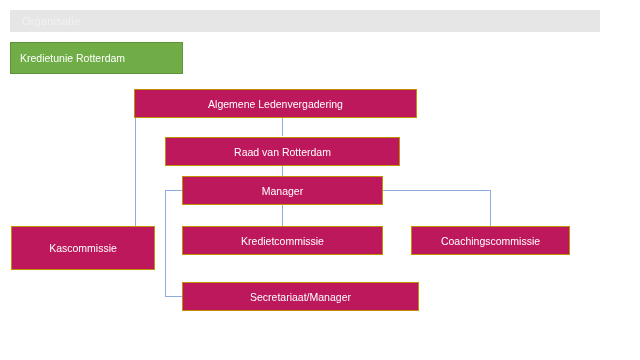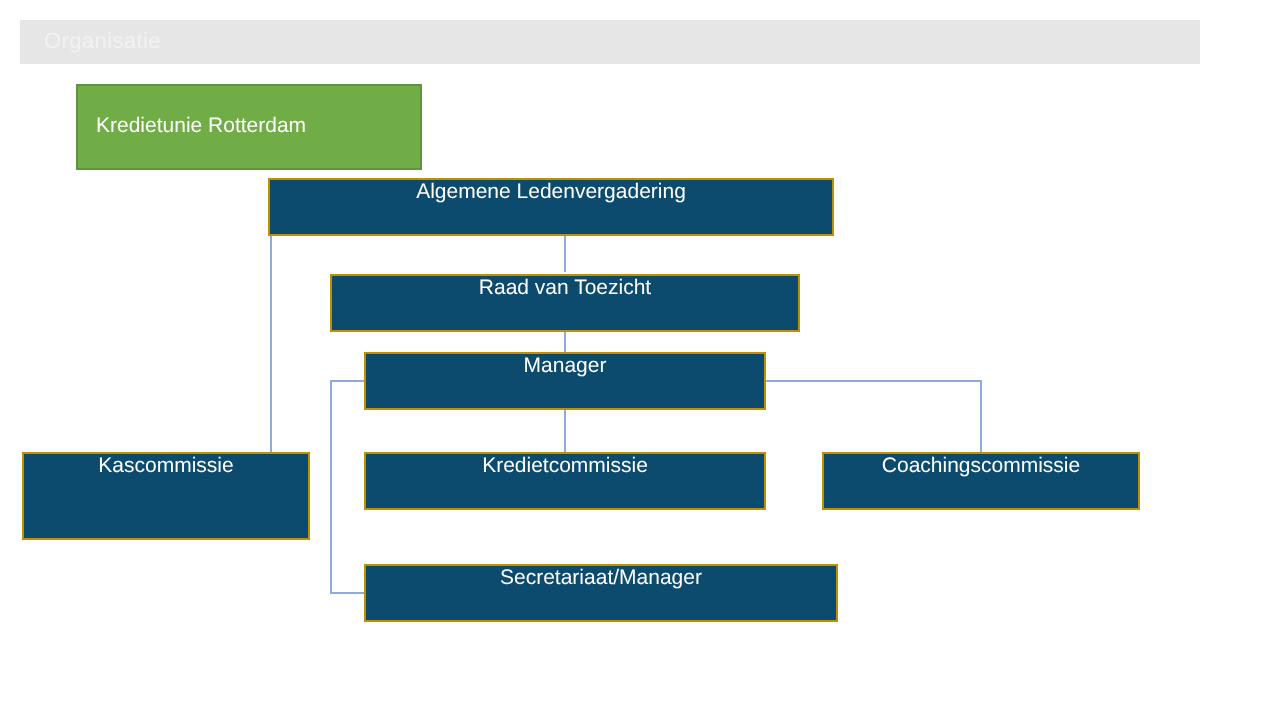--- a/index.html
+++ b/index.html
@@ -39,27 +39,26 @@
     letter-spacing: 0.2px;
     white-space: nowrap;
   }
 
   
   .green-box {
     position: absolute;
     left: 10px;
     top: 42px;
     width: 173px;
-    height: 43px;
+    height: 32px;
     background: #70ad47;
     border: 1px solid #5d943c;
     box-sizing: border-box;
     display: flex;
     align-items: center;
-    margin-left: 28px;
   }
   .green-box .label {
     color: #ffffff;
     font-size: 10.5px;
     line-height: 11px;
     padding-left: 9px;
     white-space: nowrap;
   }
 
   
@@ -67,24 +66,25 @@
     position: absolute;
     left: 0;
     top: 0;
     width: 640px;
     height: 360px;
   }
 
   
   .node {
     position: absolute;
-    background: #0c4a6e;
+    background: #be185d;
     border: 1px solid #bf9000;
     box-sizing: border-box;
     display: flex;
+    align-items: center;
     justify-content: center;
     z-index: 2;
   }
   .node .node-label {
     color: #ffffff;
     font-size: 10.5px;
     line-height: 12px;
     text-align: center;
     white-space: nowrap;
   }
@@ -117,21 +117,21 @@
 
       <path d="M 182 190.5 L 165.5 190.5 L 165.5 296.5 L 182 296.5"></path>
     </g>
   </svg>
 
   <div class="node" style="left:134px; top:89px; width:283px; height:29px;">
     <span class="node-label">Algemene Ledenvergadering</span>
   </div>
 
   <div class="node" style="left:165px; top:137px; width:235px; height:29px;">
-    <span class="node-label">Raad van Toezicht</span>
+    <span class="node-label">Raad van Rotterdam</span>
   </div>
 
   <div class="node" style="left:182px; top:176px; width:201px; height:29px;">
     <span class="node-label">Manager</span>
   </div>
 
   <div class="node" style="left:11px; top:226px; width:144px; height:44px;">
     <span class="node-label">Kascommissie</span>
   </div>
 

